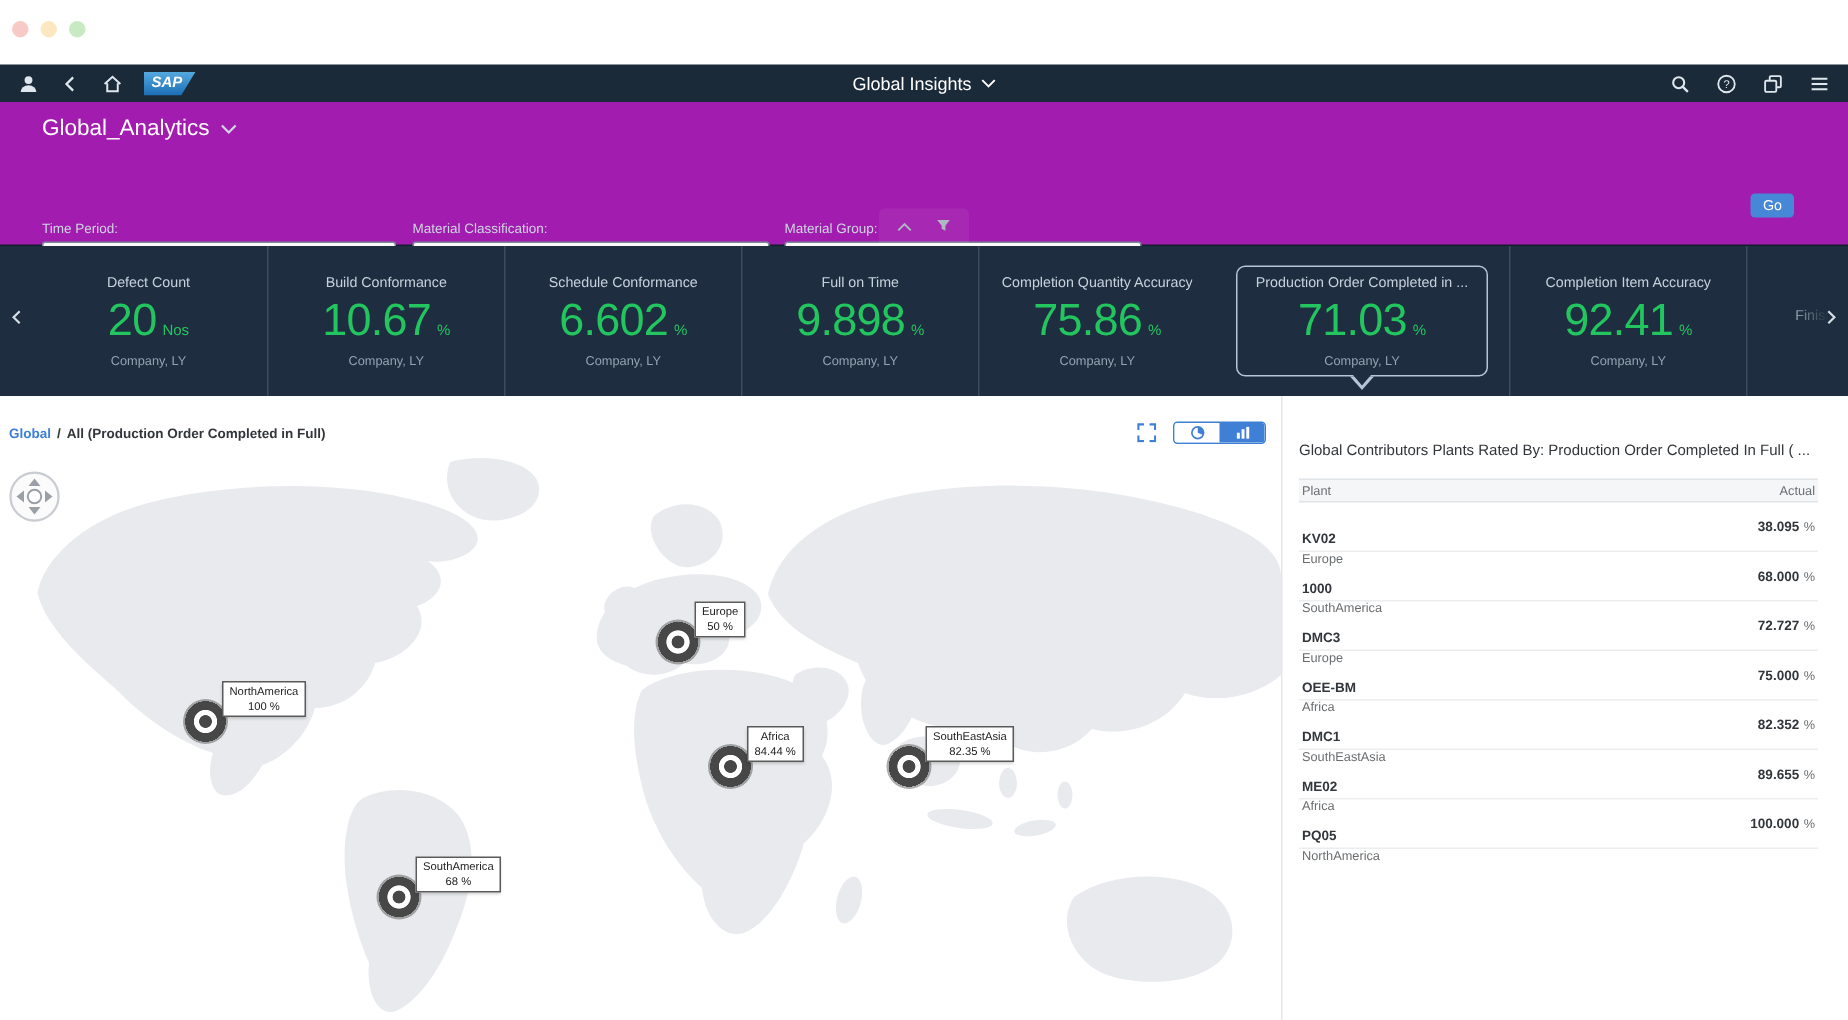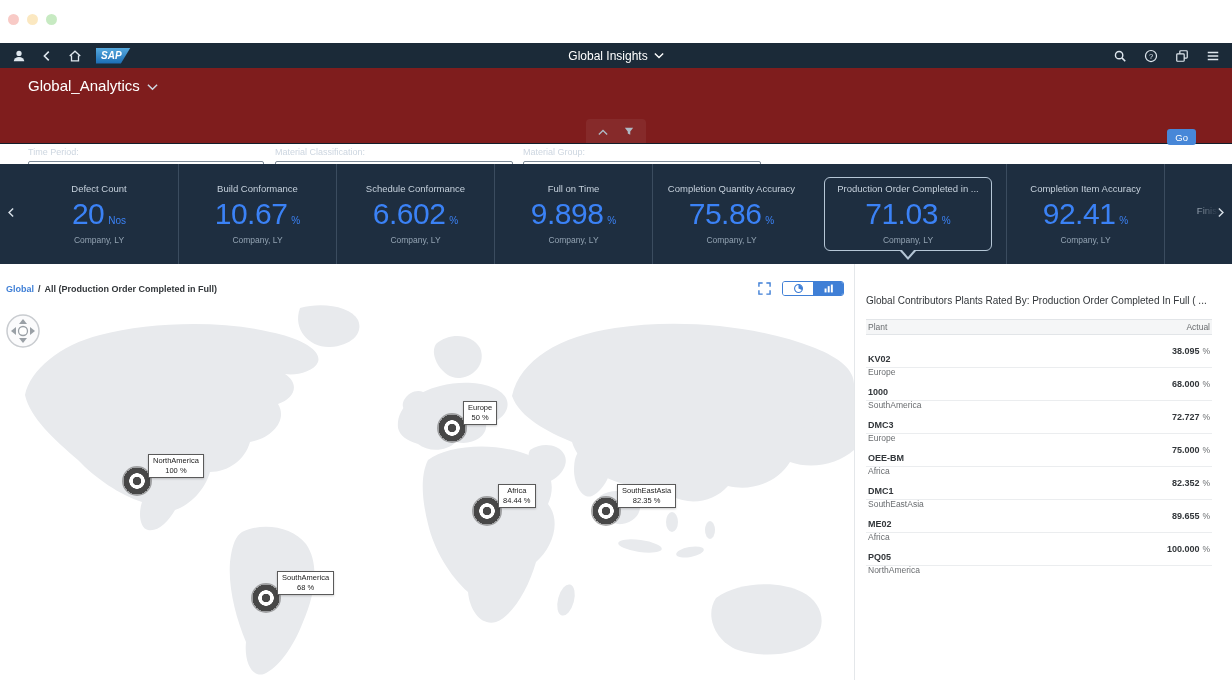--- a/index.html
+++ b/index.html
@@ -20,21 +20,21 @@
   .shell-left { display:flex; align-items:center; gap:14px; z-index:2; }
   .shell-right { margin-left:auto; display:flex; align-items:center; gap:17px; z-index:2; }
   .icon-btn { width:14px; height:14px; color:#dfe7ee; cursor:pointer; }
   .sap-logo { height:16px; padding:2px 9px 2px 5px; background:linear-gradient(180deg,#56a9de,#1a6cb4);
               color:#fff; font-style:italic; font-weight:bold; font-size:10px; line-height:12px;
               clip-path:polygon(0 0,100% 0,72% 100%,0 100%); }
   .shell-center { position:absolute; left:0; right:0; top:0; height:25px; display:flex;
                   align-items:center; justify-content:center; gap:6px; color:#fff; font-size:12px; }
 
   
-  .subheader { position:absolute; top:68px; left:0; right:0; height:76px; background:#7f1d1d;
+  .subheader { position:absolute; top:68px; left:0; right:0; height:96px; background:#a21caf;
                border-bottom:1px solid #121f2b; }
   .page-title-row { position:absolute; top:9px; left:28px; display:flex; align-items:center;
                     gap:7px; color:#fff; font-size:15px; cursor:pointer; }
   .page-title-row svg { color:#cfd9e3; }
   .filters { position:absolute; top:47px; left:28px; right:28px; height:34px;margin-top:32px; }
   .filter-group { position:absolute; top:0; }
   .fg-0 { left:0;   width:236px; }
   .fg-1 { left:247px; width:238px; }
   .fg-2 { left:495px; width:238px; }
   .filter-label { font-size:9px; color:#cdd6e0; height:11px; }
@@ -54,21 +54,21 @@
 
   
   .kpi-strip { position:absolute; top:164px; left:0; right:0; height:100px; background:#1e2e40; }
   .kpi-tiles { display:flex; height:100%; padding-left:20px; overflow:hidden; }
   .kpi-tile { flex:0 0 158px; display:flex; flex-direction:column; align-items:center;
               justify-content:center; position:relative; cursor:pointer; }
   .kpi-tile:not(:first-child) { border-left:1px solid #3b4c5f; }
   div.kpi-tile:last-of-type { flex-basis:90px; }
   .kpi-title { font-size:9.5px; color:#c6d1dc; margin-bottom:3px; white-space:nowrap;
                max-width:152px; overflow:hidden; }
-  .kpi-value-row { display:flex; align-items:baseline; gap:4px; color:#3b82f6; }
+  .kpi-value-row { display:flex; align-items:baseline; gap:4px; color:#22c55e; }
   .kpi-value { font-size:30px; font-weight:300; letter-spacing:-.5px; }
   .kpi-unit { font-size:10px; }
   .kpi-footer { font-size:8.5px; color:#93a3b2; margin-top:4px; }
   .kpi-tile.selected { flex-basis:168px; height:74px; align-self:center; margin:0 14px;
                        border:1px solid #b5c6d6 !important; border-radius:6px; }
   .kpi-tile.selected::before { content:''; position:absolute; left:50%; bottom:-10px;
       transform:translateX(-50%); border-left:8px solid transparent;
       border-right:8px solid transparent; border-top:9px solid #b5c6d6; }
   .kpi-tile.selected::after { content:''; position:absolute; left:50%; bottom:-7px;
       transform:translateX(-50%); border-left:6px solid transparent;

